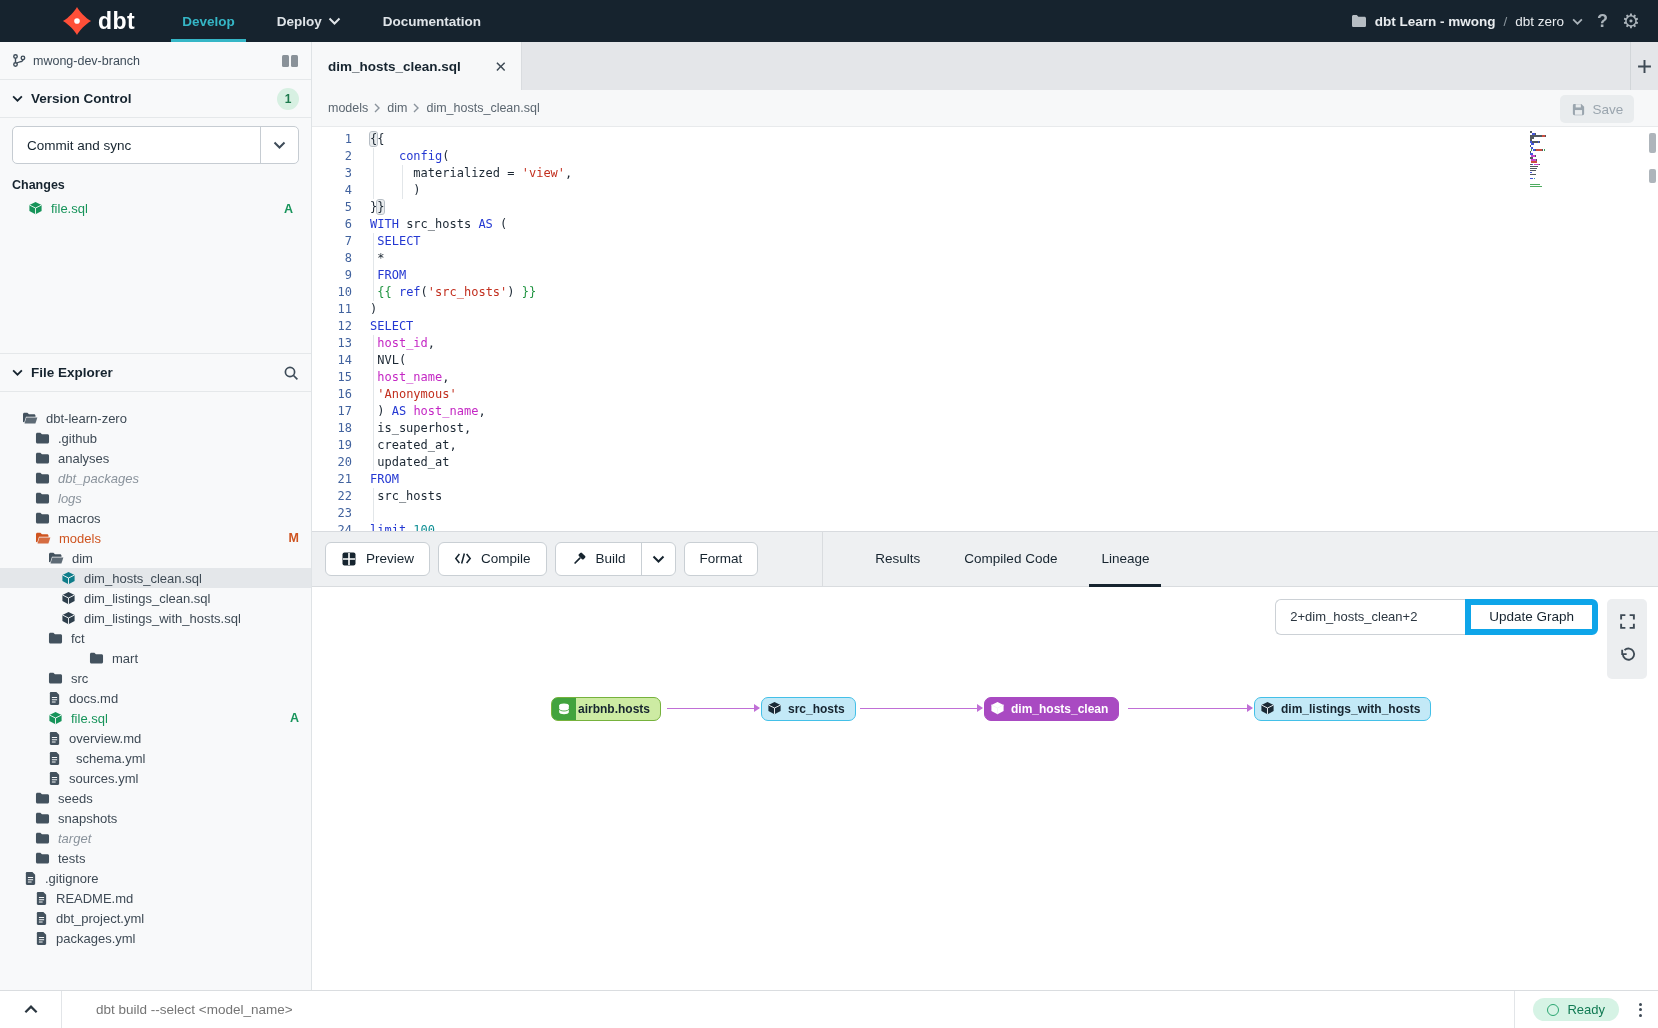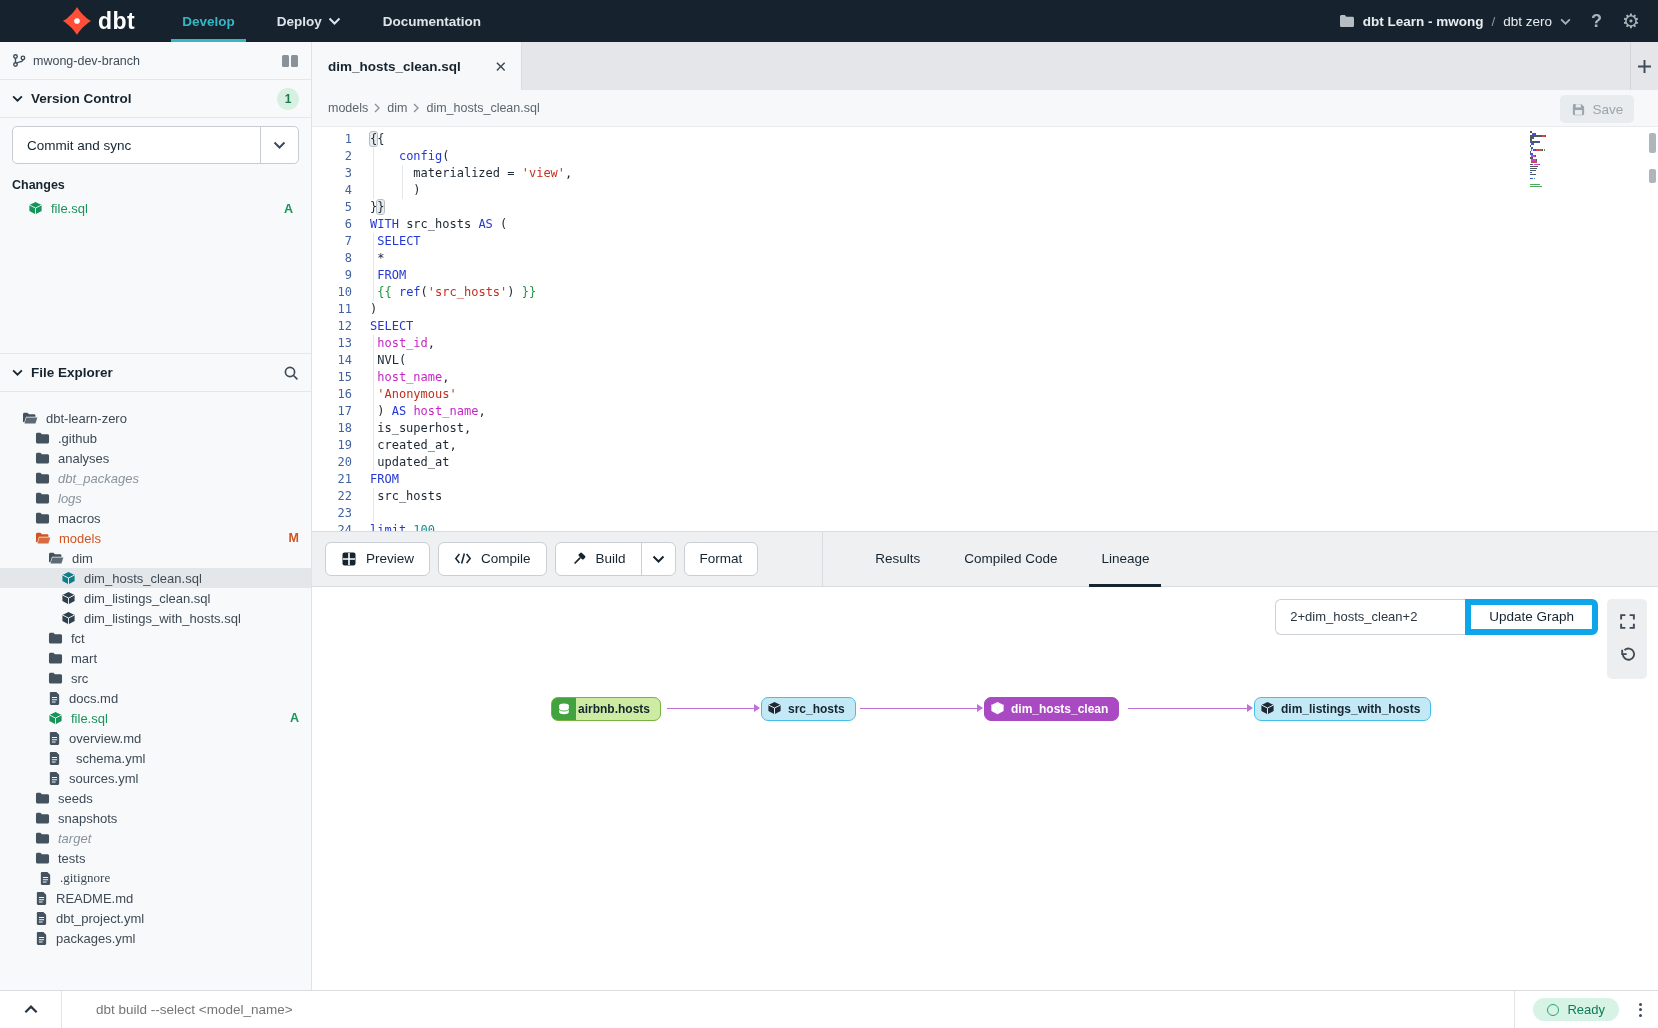--- a/index.html
+++ b/index.html
@@ -11,21 +11,21 @@
   .topnav{position:absolute;left:0;top:0;width:1658px;height:42px;background:#16232e;
           display:flex;align-items:center;padding-left:44px;}
   .logo{display:flex;align-items:center;gap:6px;padding:0 26px 0 18px;}
   .logo-text{color:#fff;font-size:23px;font-weight:bold;letter-spacing:.5px;}
   .nav-items{display:flex;height:100%;align-items:center;}
   .nav-item{position:relative;height:100%;display:flex;align-items:center;gap:6px;
             padding:0 21px;color:#dfe4e8;font-size:13.5px;font-weight:600;cursor:pointer;}
   .nav-item.active{color:#35b6c6;}
   .nav-item.active::after{content:"";position:absolute;left:10px;right:10px;bottom:0;height:3px;background:#35b6c6;}
   .nav-item .chev svg{display:block;}
-  .topnav-right{margin-left:auto;display:flex;align-items:center;gap:20px;padding-right:18px;}
+  .topnav-right{margin-left:auto;display:flex;align-items:center;gap:14px;padding-right:18px;}
   .acct{display:flex;align-items:center;gap:8px;color:#e8ecef;font-size:13.5px;cursor:pointer;}
   .acct .acct-name{font-weight:bold;}
   .acct .slash{color:#8b969e;}
   .tn-icon{color:#aab3ba;font-size:17px;display:flex;align-items:center;cursor:pointer;}
 
   
   .sidebar{position:absolute;left:0;top:42px;width:312px;height:948px;background:#f8f9fa;
            border-right:1px solid #dfe3e6;display:flex;flex-direction:column;font-size:13px;}
   .side-row{display:flex;align-items:center;}
   .branch-row{height:38px;border-bottom:1px solid #e5e8ea;padding:0 12px;gap:7px;color:#3e4c59;font-size:12.5px;}
@@ -365,21 +365,21 @@
         </div>
         <div class="tree-row " style="padding-left: 48px;">
           <span style="display: flex;">
             <svg width="15" height="14" viewBox="0 0 16 15">
               <path fill="#43525e" d="M1 3.4C1 2.5 1.7 1.8 2.6 1.8h3.1l1.7 1.8h6C14.3 3.6 15 4.3 15 5.2v6.6c0 .9-.7 1.6-1.6 1.6H2.6c-.9 0-1.6-.7-1.6-1.6V3.4z"></path>
             </svg>
           </span>
           <span class="lbl">fct</span>
           <span class="spacer"></span>
         </div>
-        <div class="tree-row " style="padding-left: 48px;">
+        <div class="tree-row " style="padding-left: 48px; margin-left: 41px;">
           <span style="display: flex;">
             <svg width="15" height="14" viewBox="0 0 16 15">
               <path fill="#43525e" d="M1 3.4C1 2.5 1.7 1.8 2.6 1.8h3.1l1.7 1.8h6C14.3 3.6 15 4.3 15 5.2v6.6c0 .9-.7 1.6-1.6 1.6H2.6c-.9 0-1.6-.7-1.6-1.6V3.4z"></path>
             </svg>
           </span>
           <span class="lbl">mart</span>
           <span class="spacer"></span>
         </div>
         <div class="tree-row " style="padding-left: 48px;">
           <span style="display: flex;">
@@ -470,21 +470,21 @@
         </div>
         <div class="tree-row " style="padding-left: 35px;">
           <span style="display: flex;">
             <svg width="15" height="14" viewBox="0 0 16 15">
               <path fill="#43525e" d="M1 3.4C1 2.5 1.7 1.8 2.6 1.8h3.1l1.7 1.8h6C14.3 3.6 15 4.3 15 5.2v6.6c0 .9-.7 1.6-1.6 1.6H2.6c-.9 0-1.6-.7-1.6-1.6V3.4z"></path>
             </svg>
           </span>
           <span class="lbl">tests</span>
           <span class="spacer"></span>
         </div>
-        <div class="tree-row " style="padding-left: 39px; font-family: Liberation Serif, serif;">
+        <div class="tree-row " style="padding-left: 24px;">
           <span style="display: flex;">
             <svg width="13" height="15" viewBox="0 0 14 16">
               <path fill="#43525e" d="M2 2.3C2 1.6 2.6 1 3.3 1H9l3 3v9.7c0 .7-.6 1.3-1.3 1.3H3.3c-.7 0-1.3-.6-1.3-1.3V2.3z"></path>
               <path stroke="#f8f9fa" stroke-width="1.1" d="M4.2 7h5.6M4.2 9.4h5.6M4.2 11.8h4"></path>
             </svg>
           </span>
           <span class="lbl">.gitignore</span>
           <span class="spacer"></span>
         </div>
         <div class="tree-row " style="padding-left: 35px;">

